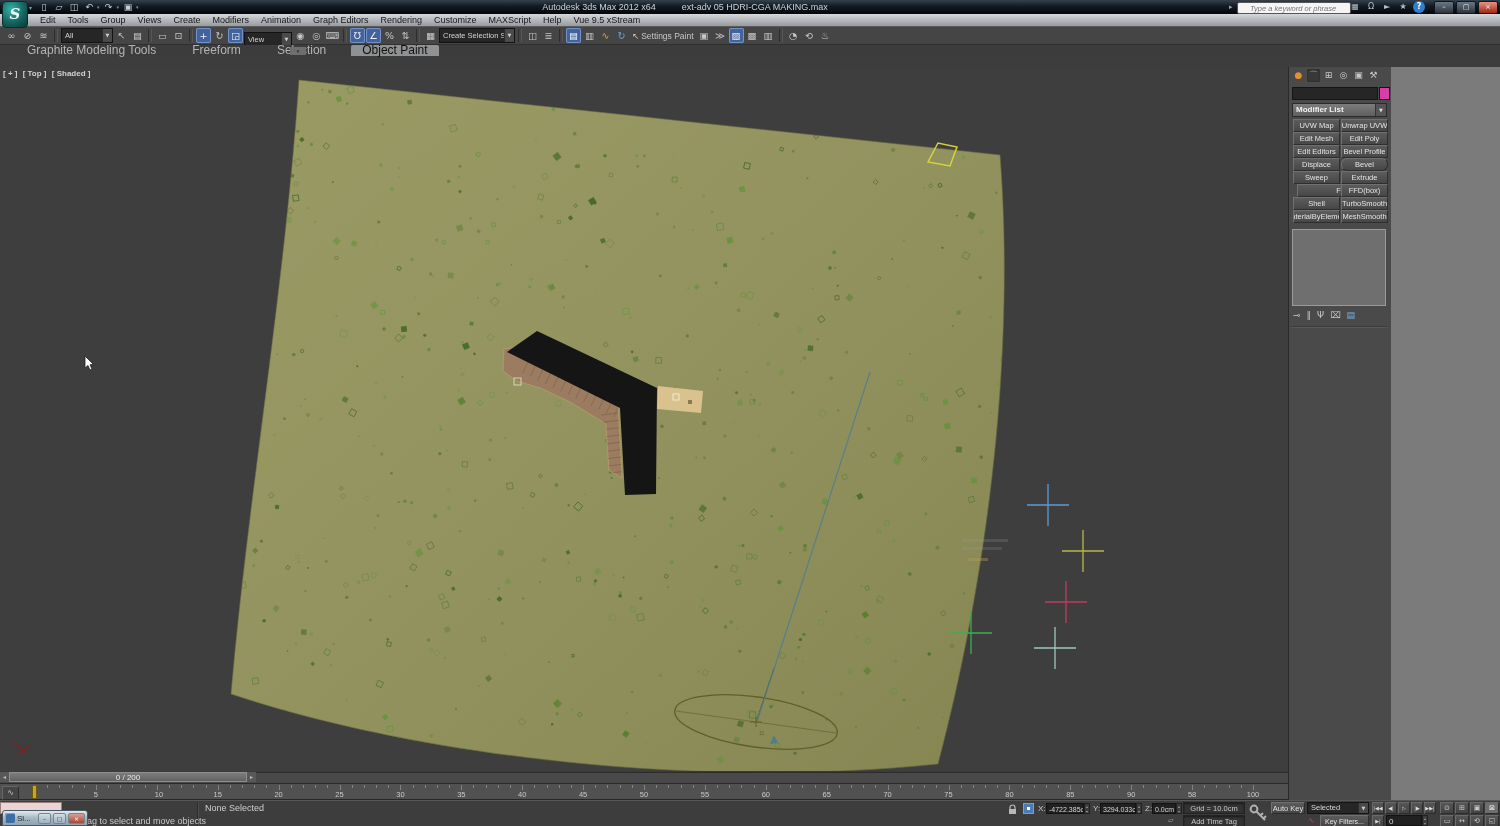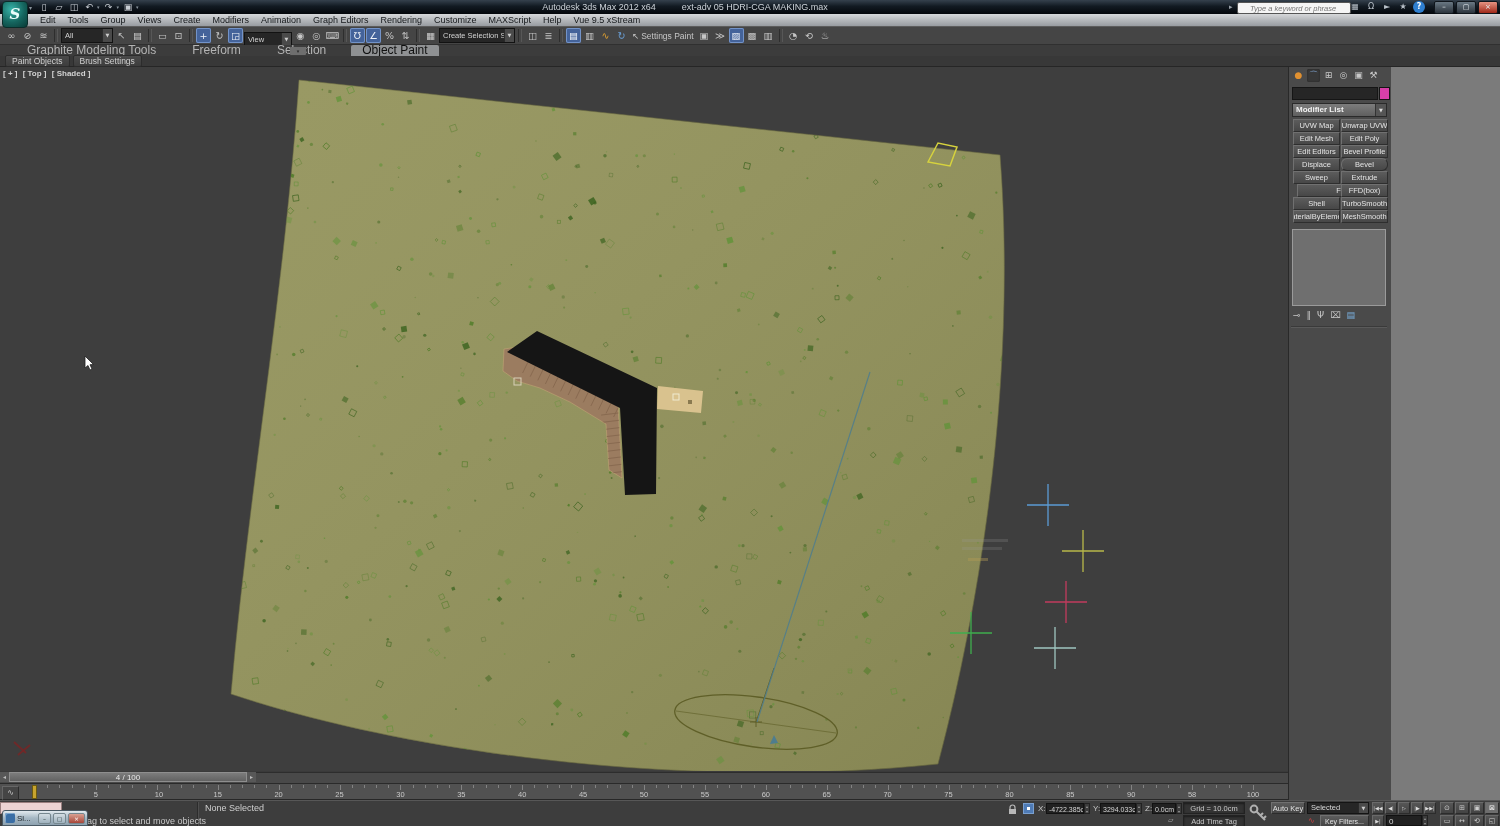--- a/index.html
+++ b/index.html
@@ -260,24 +260,20 @@
       <div class="tbi icon">♨</div>
     </div>
 
   <div id="ribbontabs" class="abs">
       <div class="rtab">Graphite Modeling Tools</div>
       <div class="rtab">Freeform</div>
       <div class="rtab">Selection</div>
       <div class="rtab active">Object Paint</div>
     </div>
   <div id="ribbon-config" class="abs icon">▾</div>
-  <div id="subtabs" class="abs">
-      <div class="stab">Paint Objects</div>
-      <div class="stab">Brush Settings</div>
-    </div>
 
   <div id="viewport" class="abs">
     <svg id="scene" width="1288" height="704">
       <defs>
         <clipPath id="tclip">
           <path d="M299,13 C530,38 760,62 1000,88 C1015,280 990,500 938,697 C700,722 420,690 231,627 C248,430 285,220 299,13 Z"></path>
         </clipPath>
         <clipPath id="deckclip">
           <path d="M504,282 L525,279 L560,300 L618,338 L622,411 L609,403 L606,357 L570,335 L540,321 L517,314 L503,304 Z"></path>
         </clipPath>
@@ -994,21 +990,21 @@
       <div class="modbtn" style="left: 52px; top: 130px;">TurboSmooth</div>
       <div class="modbtn" style="left: 4px; top: 143px;">MaterialByElement</div>
       <div class="modbtn" style="left: 52px; top: 143px;">MeshSmooth</div>
     </div>
 
   <div id="grayband" class="abs"></div>
 
   <div id="timeslider" class="abs">
     <div id="ts-track" class="abs"></div>
     <div class="ts-btn" style="left:0">◂</div>
-    <div id="ts-thumb" class="abs">4 / 100</div>
+    <div id="ts-thumb" class="abs">0 / 200</div>
     <div class="ts-btn" style="left:247px">▸</div>
   </div>
 
   <div id="trackbar" class="abs">
     <div id="tb-curvebtn" class="abs icon">∿</div>
     <div id="ticks">
         <div class="tick" style="left: 35px; height: 5px;"></div>
         <div class="tick" style="left: 47.18px; height: 3px;"></div>
         <div class="tick" style="left: 59.36px; height: 3px;"></div>
         <div class="tick" style="left: 71.54px; height: 3px;"></div>

